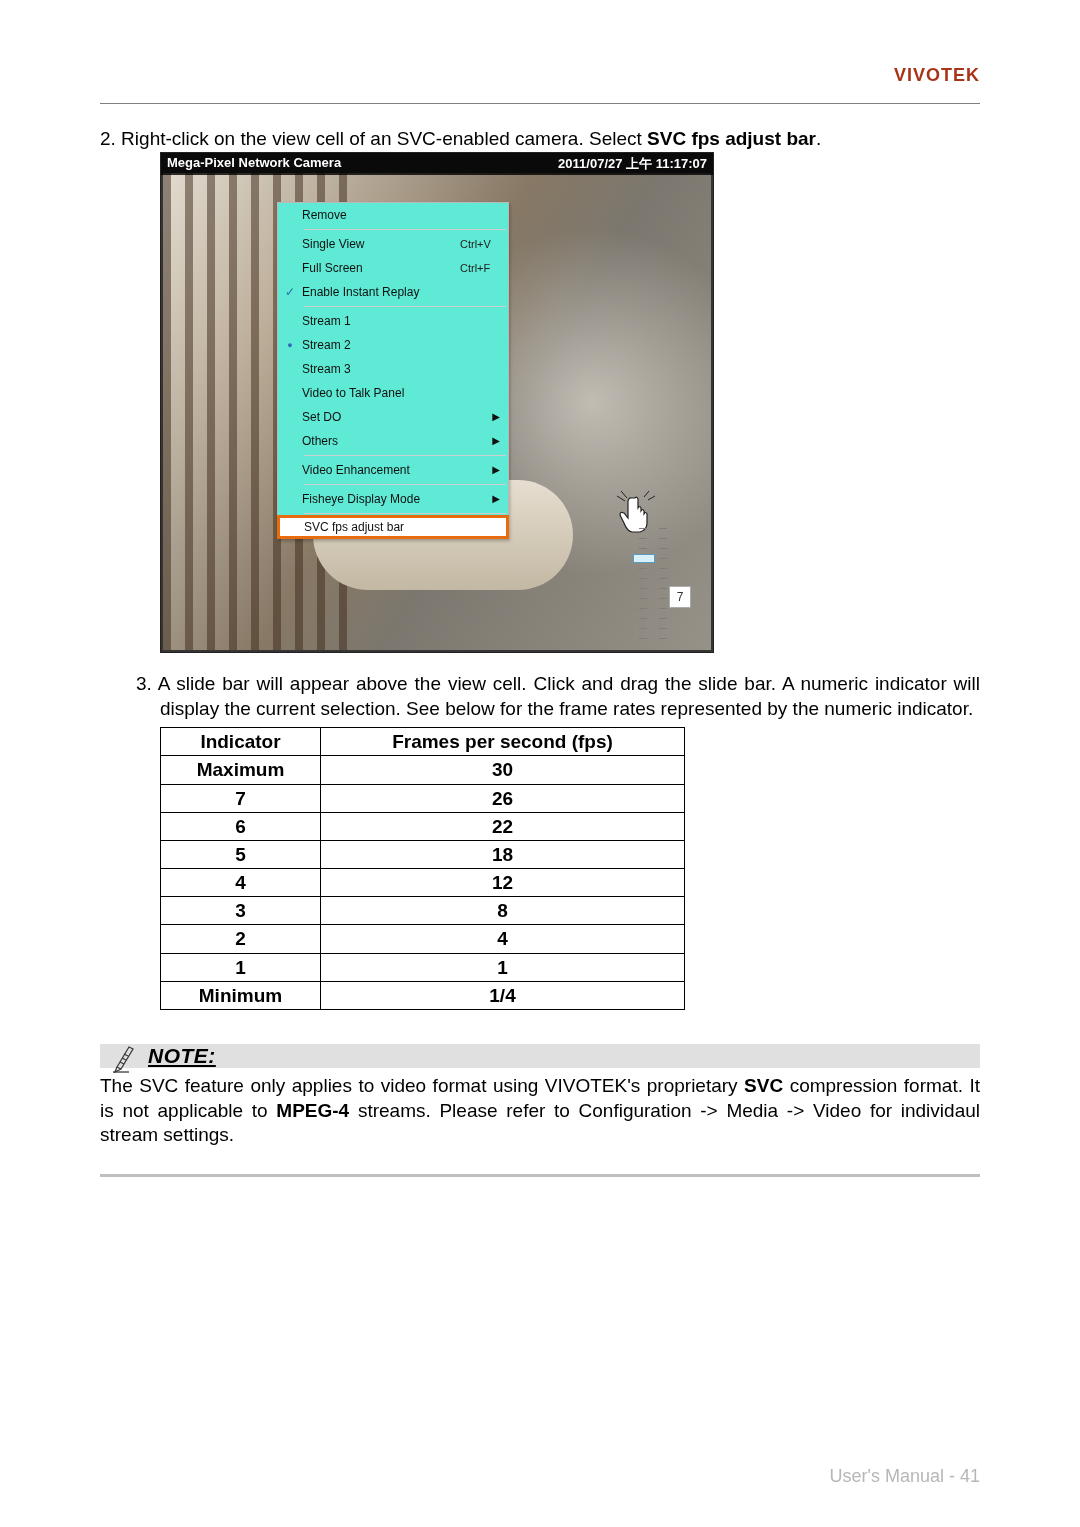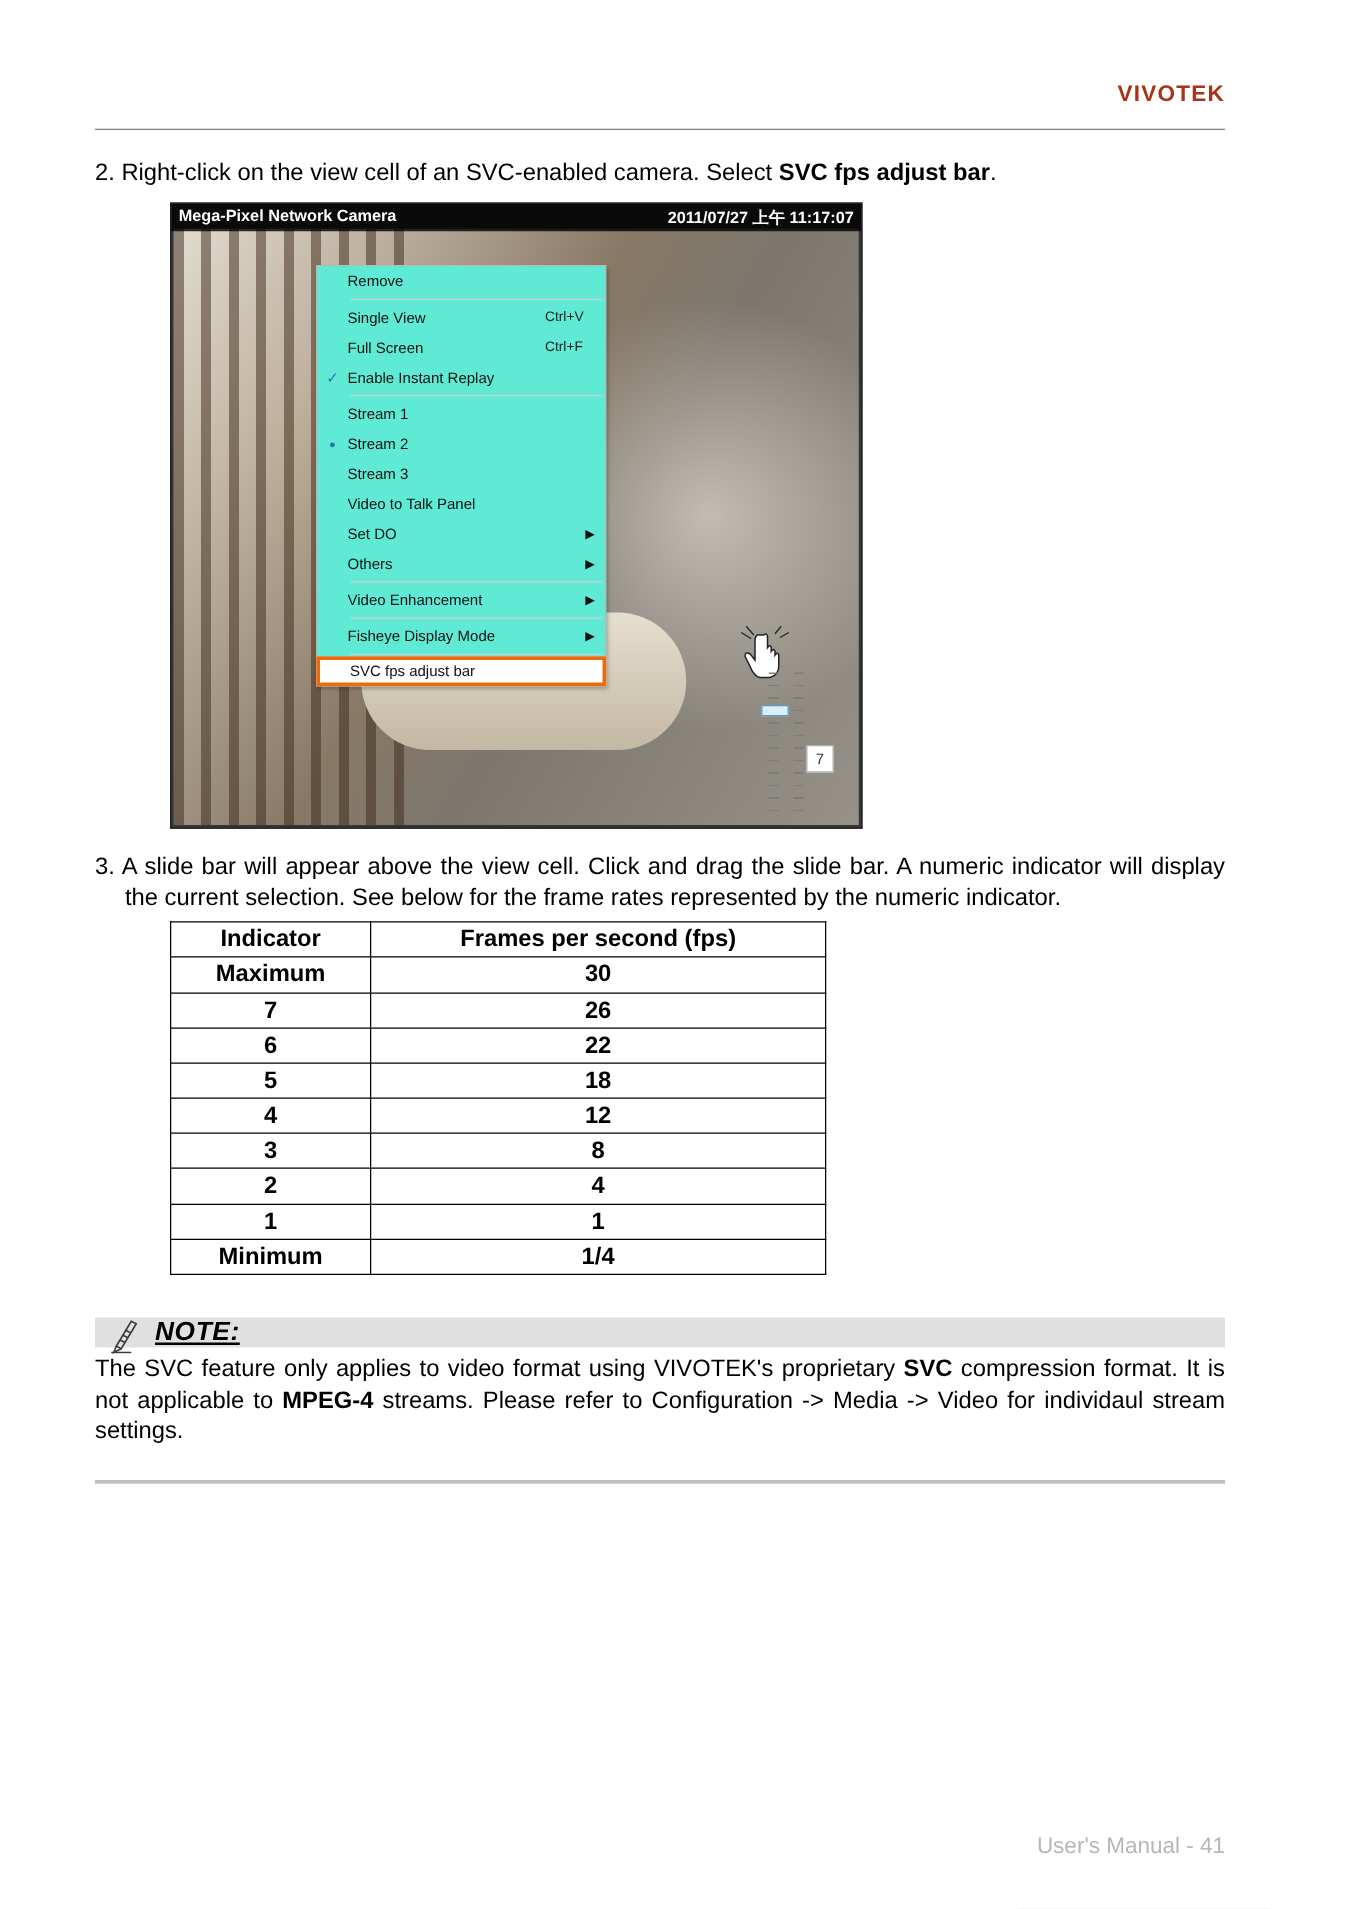--- a/index.html
+++ b/index.html
@@ -1,21 +1,21 @@
 <!DOCTYPE html>
 <html><head>
 <meta charset="utf-8">
 <style>
   * { box-sizing: border-box; margin: 0; padding: 0; }
   body { background: #c1c1c1; font-family: Arial, Helvetica, sans-serif; font-size: 19px; color: #000; }
-  .page { width: 1080px; height: 1527px; margin: 0 auto; background: #fff; position: relative; padding: 60px 100px 0 76px; }
+  .page { width: 1080px; height: 1527px; margin: 0 auto; background: #fff; position: relative; padding: 60px 100px 0 100px; }
   .brand { position: absolute; top: 65px; right: 100px; font-weight: bold; font-size: 18px; color: #a93316; letter-spacing: 1px; }
   .rule { border: none; border-top: 1.5px solid #808080; margin-top: 43px; }
   .content { padding-top: 22px; }
-  .step2 { line-height: 1.35; margin-bottom: 10px; }
+  .step2 { line-height: 1.35; }
   .step2 b { font-weight: bold; }
   .screenshot-wrap { margin-left: 60px; }
 
   .shot { width: 554px; height: 501px; position: relative; background: #353535; border: 1px solid #222; overflow: hidden; }
   .shot-title { position: absolute; top: 0; left: 0; right: 0; padding: 2px 6px; color: #fff; font-size: 13px; font-weight: bold; display: flex; justify-content: space-between; background: rgba(0,0,0,.8); gap: 32px; }
   .room {
     position: absolute; top: 20px; left: 2px; right: 2px; bottom: 2px;
     background:
       linear-gradient(120deg, rgba(255,248,235,.85), rgba(203,176,140,.55) 45%, rgba(210,200,180,.45) 60%, rgba(230,222,205,.55)),
       radial-gradient(circle at 20% 30%, rgba(120,90,50,.5), transparent 45%),
@@ -168,21 +168,21 @@
 
         <div class="slider-area">
           <div class="ticks"></div>
           <div class="ticks2"></div>
           <div class="thumb"></div>
           <div class="valbox">7</div>
         </div>
       </div>
     </div>
 
-    <p class="step3" style="padding-left: 24px; text-indent: -24px;"><span>3. A slide bar will appear above the view cell. Click and drag the slide bar. A numeric indicator will display the current selection. See below for the frame rates represented by the numeric indicator.</span></p>
+    <p class="step3" style="padding-left: 24px; text-indent: -24px; margin-left: 36px;"><span>3. A slide bar will appear above the view cell. Click and drag the slide bar. A numeric indicator will display the current selection. See below for the frame rates represented by the numeric indicator.</span></p>
 
     <table class="fps">
       <thead>
           <tr id="fps-head">
             <th style="width: 160px;">Indicator</th>
             <th>Frames per second (fps)</th>
           </tr>
         </thead>
       <tbody id="fps-body">
           <tr>

